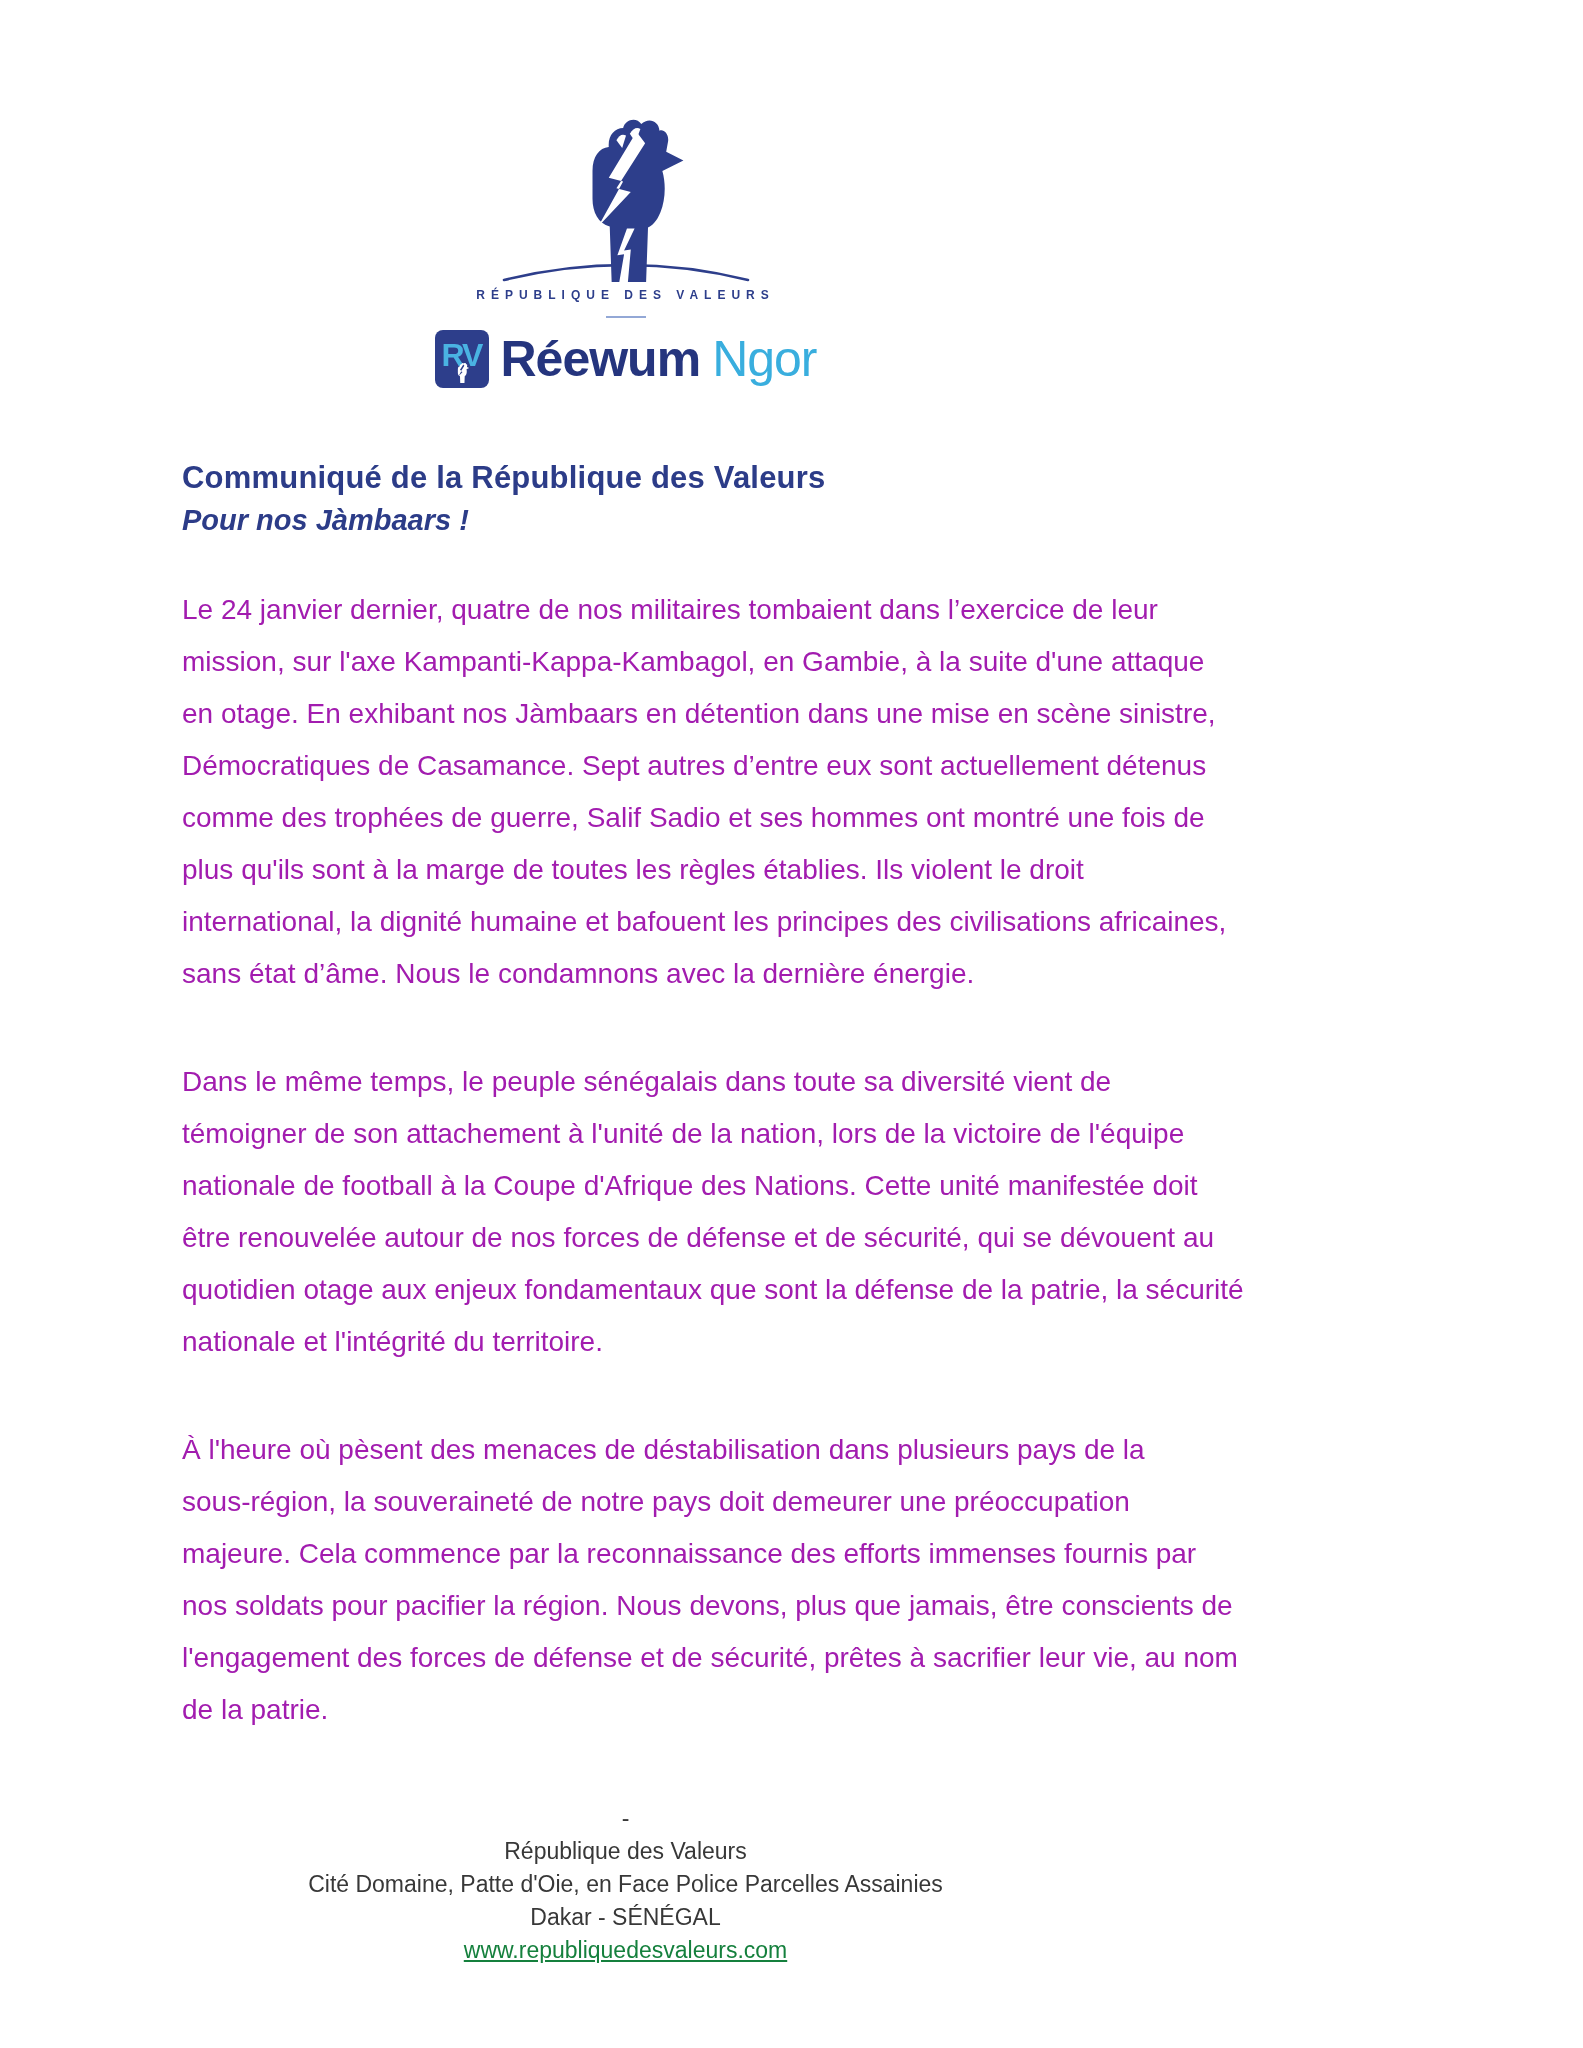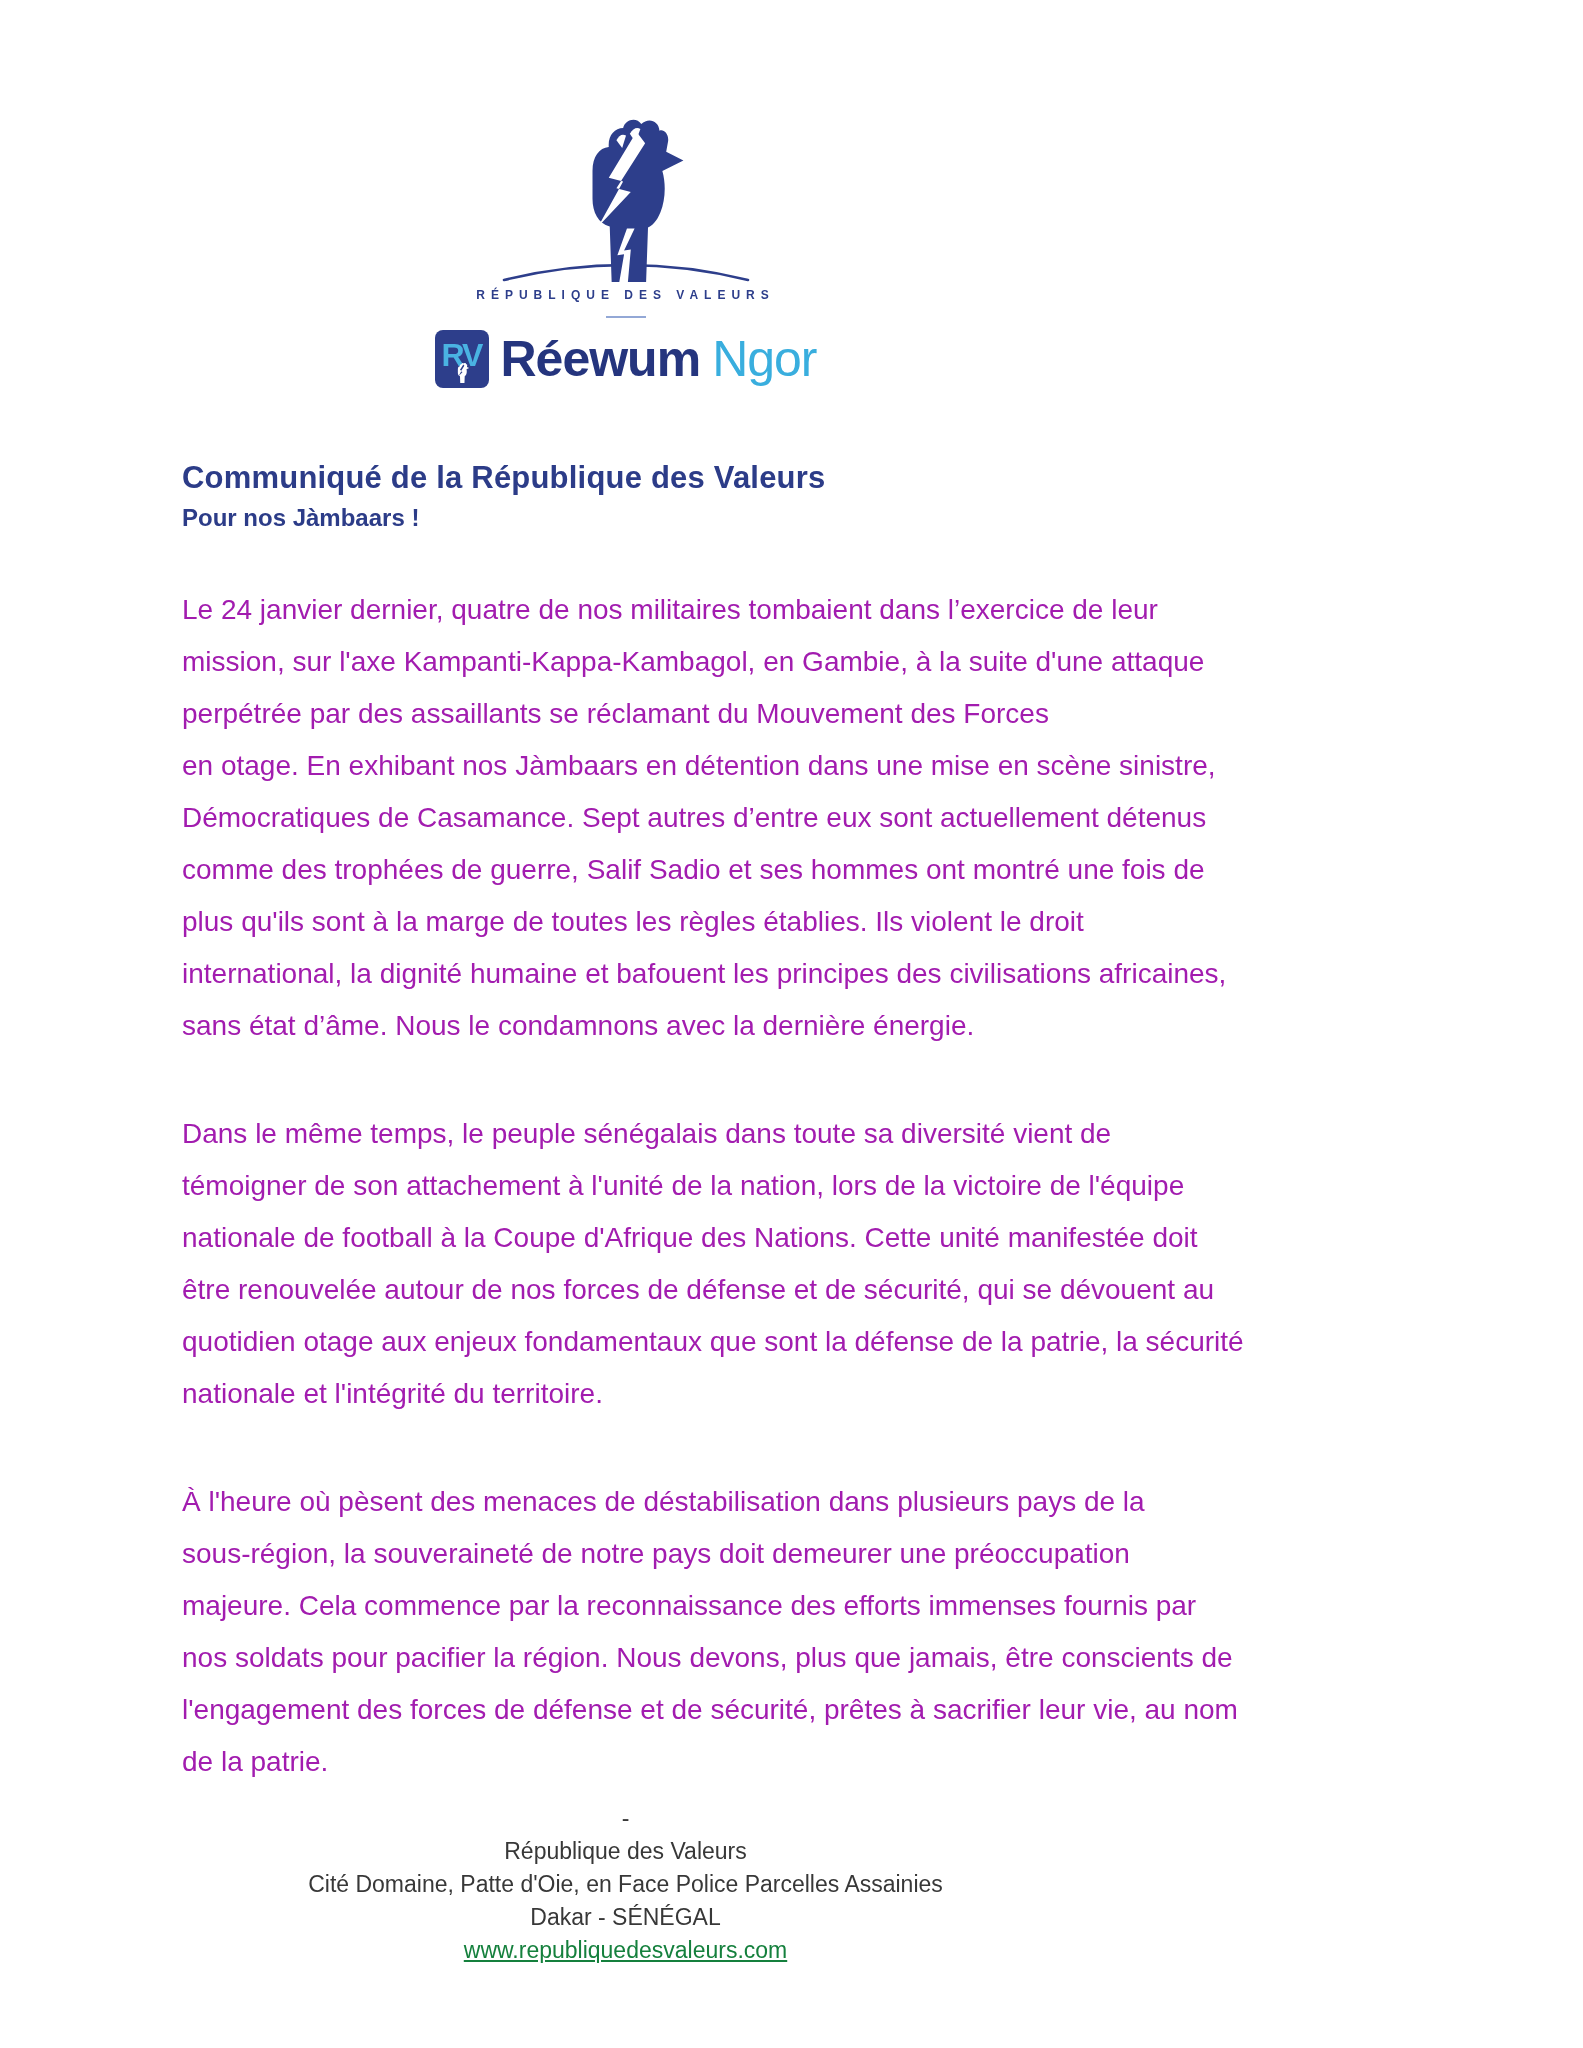--- a/index.html
+++ b/index.html
@@ -39,21 +39,21 @@
     font-size:32px; font-weight:bold; color:#4ab3e2; letter-spacing:-2px;
     margin-top:-8px;
   }
   .rv-box .rv-fist { position:absolute; bottom:1px; left:50%; transform:translateX(-50%); }
   .brand-primary { font-size:50px; font-weight:bold; color:#25357e; letter-spacing:-1px; }
   .brand-secondary { font-size:50px; font-weight:normal; color:#39aede; letter-spacing:-1px; }
 
   
   .title-block { position:absolute; left:182px; top:460px; color:#2c3c88; }
   .doc-title { font-size:31px; font-weight:bold; letter-spacing:0.2px; }
-  .doc-subtitle { margin-top:8px; font-size:24px; font-weight:bold; }
+  .doc-subtitle { margin-top:8px; font-size:29px; font-weight:bold; font-style:italic; }
 
   
   .doc-body {
     position:absolute; left:182px; top:584px; width:1268px;
     color:#a21caf; font-size:28px;
   }
   .doc-body p { margin:0 0 56px 0; }
   .doc-body .line { display:block; line-height:52px; white-space:nowrap; }
 
   
@@ -107,21 +107,20 @@
 
   <div class="title-block">
     <div class="doc-title">Communiqué de la République des Valeurs</div>
     <div class="doc-subtitle">Pour nos Jàmbaars !</div>
   </div>
 
   <div class="doc-body">
     <p>
         <span class="line">Le 24 janvier dernier, quatre de nos militaires tombaient dans l’exercice de leur</span>
         <span class="line">mission, sur l'axe Kampanti-Kappa-Kambagol, en Gambie, à la suite d'une attaque</span>
-        <span class="line">perpétrée par des assaillants se réclamant du Mouvement des Forces</span>
         <span class="line">en otage. En exhibant nos Jàmbaars en détention dans une mise en scène sinistre,</span>
         <span class="line">Démocratiques de Casamance. Sept autres d’entre eux sont actuellement détenus</span>
         <span class="line">comme des trophées de guerre, Salif Sadio et ses hommes ont montré une fois de</span>
         <span class="line">plus qu'ils sont à la marge de toutes les règles établies. Ils violent le droit</span>
         <span class="line">international, la dignité humaine et bafouent les principes des civilisations africaines,</span>
         <span class="line">sans état d’âme. Nous le condamnons avec la dernière énergie.</span>
       </p>
     <p>
         <span class="line">Dans le même temps, le peuple sénégalais dans toute sa diversité vient de</span>
         <span class="line">témoigner de son attachement à l'unité de la nation, lors de la victoire de l'équipe</span>

